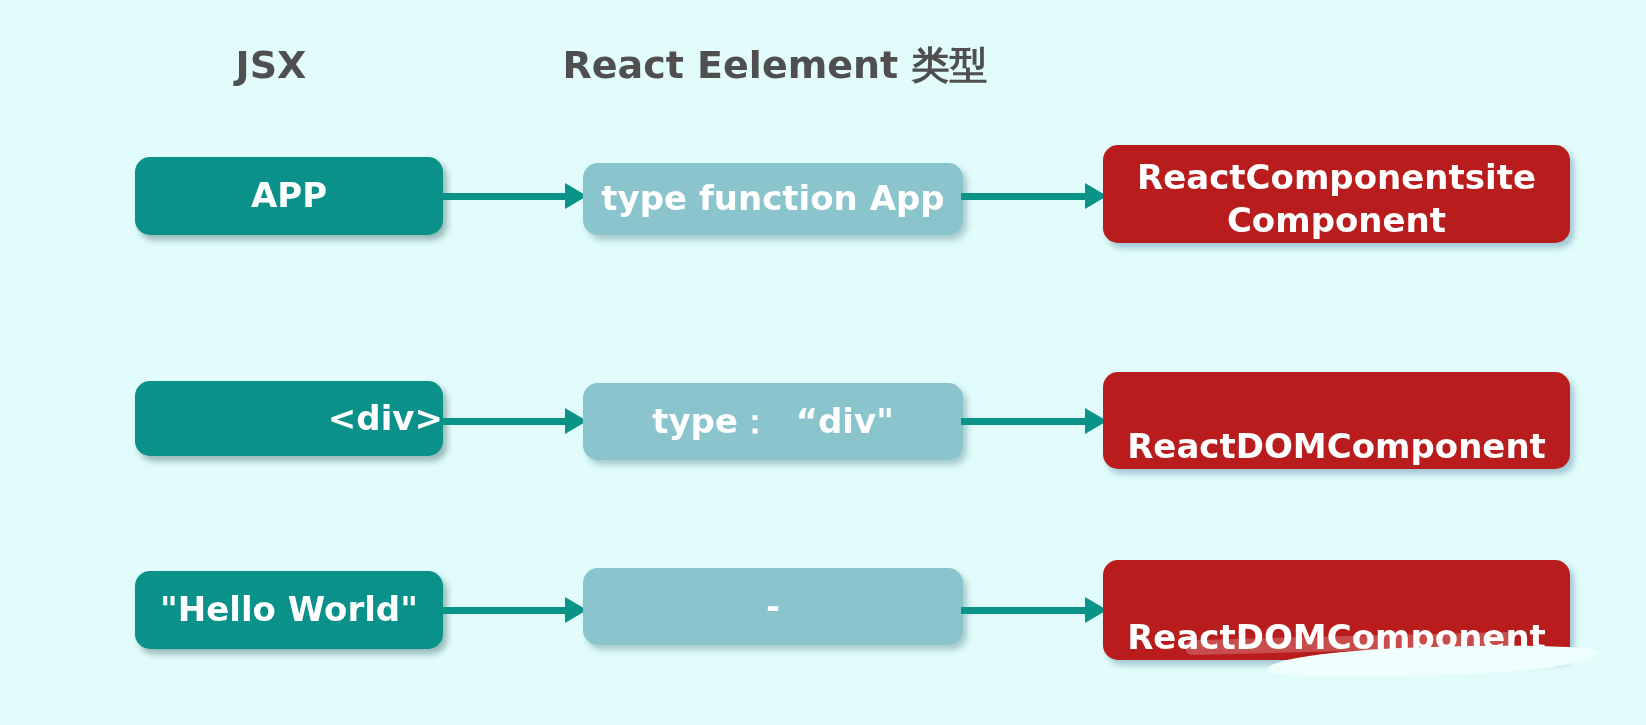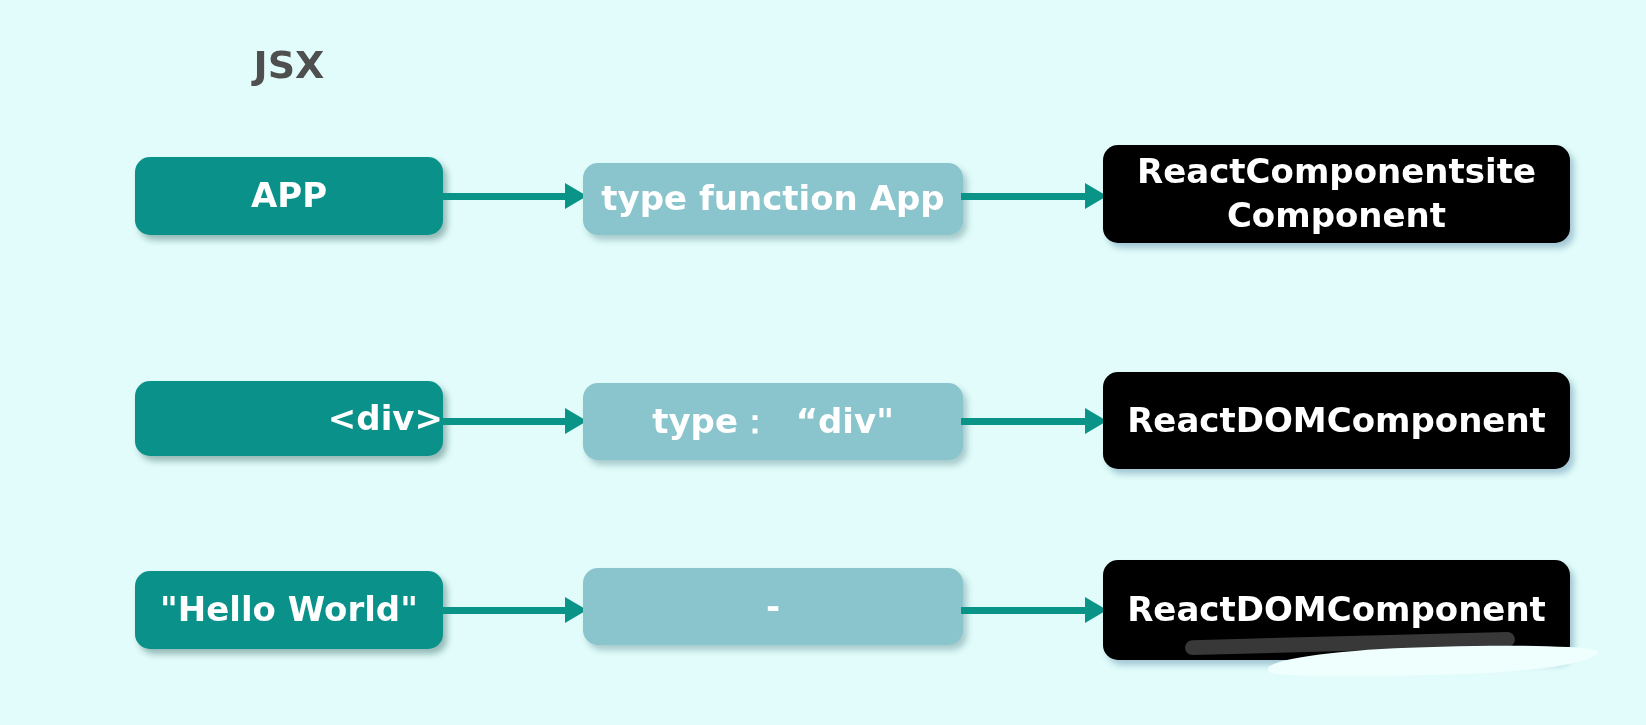--- a/index.html
+++ b/index.html
@@ -34,22 +34,23 @@
   .box span{white-space:pre-wrap;}
   .teal{
     background:#0a9189;
     box-shadow:4px 5px 6px rgba(5,60,60,0.35);
   }
   .mid{
     background:#8ac4cc;
     box-shadow:4px 5px 6px rgba(30,85,95,0.30);
   }
   .blue{
-    background:#000000;
+    background:#b91c1c;
     box-shadow:4px 5px 6px rgba(15,75,125,0.30);
+    align-items:flex-end;
   }
   .arrow{position:absolute;height:26px;}
   .arrow-line{
     position:absolute;left:0;right:16px;top:10px;height:7px;
     background:#0a9488;
   }
   .arrow-head{
     position:absolute;right:0;top:0;
     width:0;height:0;
     border-top:13px solid transparent;
@@ -69,21 +70,22 @@
     background:rgba(255,255,255,0.22);
     border-radius:10px;
     transform:rotate(-1.5deg);
   }
 </style>
 </head>
 <body>
 
 <div class="canvas">
 
-  <div class="hdr" style="left:289px;top:46px;">JSX</div>
+  <div class="hdr" style="left:271px;top:46px;">JSX</div>
+  <div class="hdr" style="left:775px;top:46px;">React Eelement 类型</div>
 
   <div class="box teal" style="left:135px;top:157px;width:308px;height:78px;">
     <span>APP</span>
   </div>
   <div class="arrow" style="left:441px;top:183px;width:146px;">
     <div class="arrow-line"></div>
     <div class="arrow-head"></div>
   </div>
   <div class="box mid" style="left:583px;top:163px;width:380px;height:72px;">
     <span>type function App</span>

